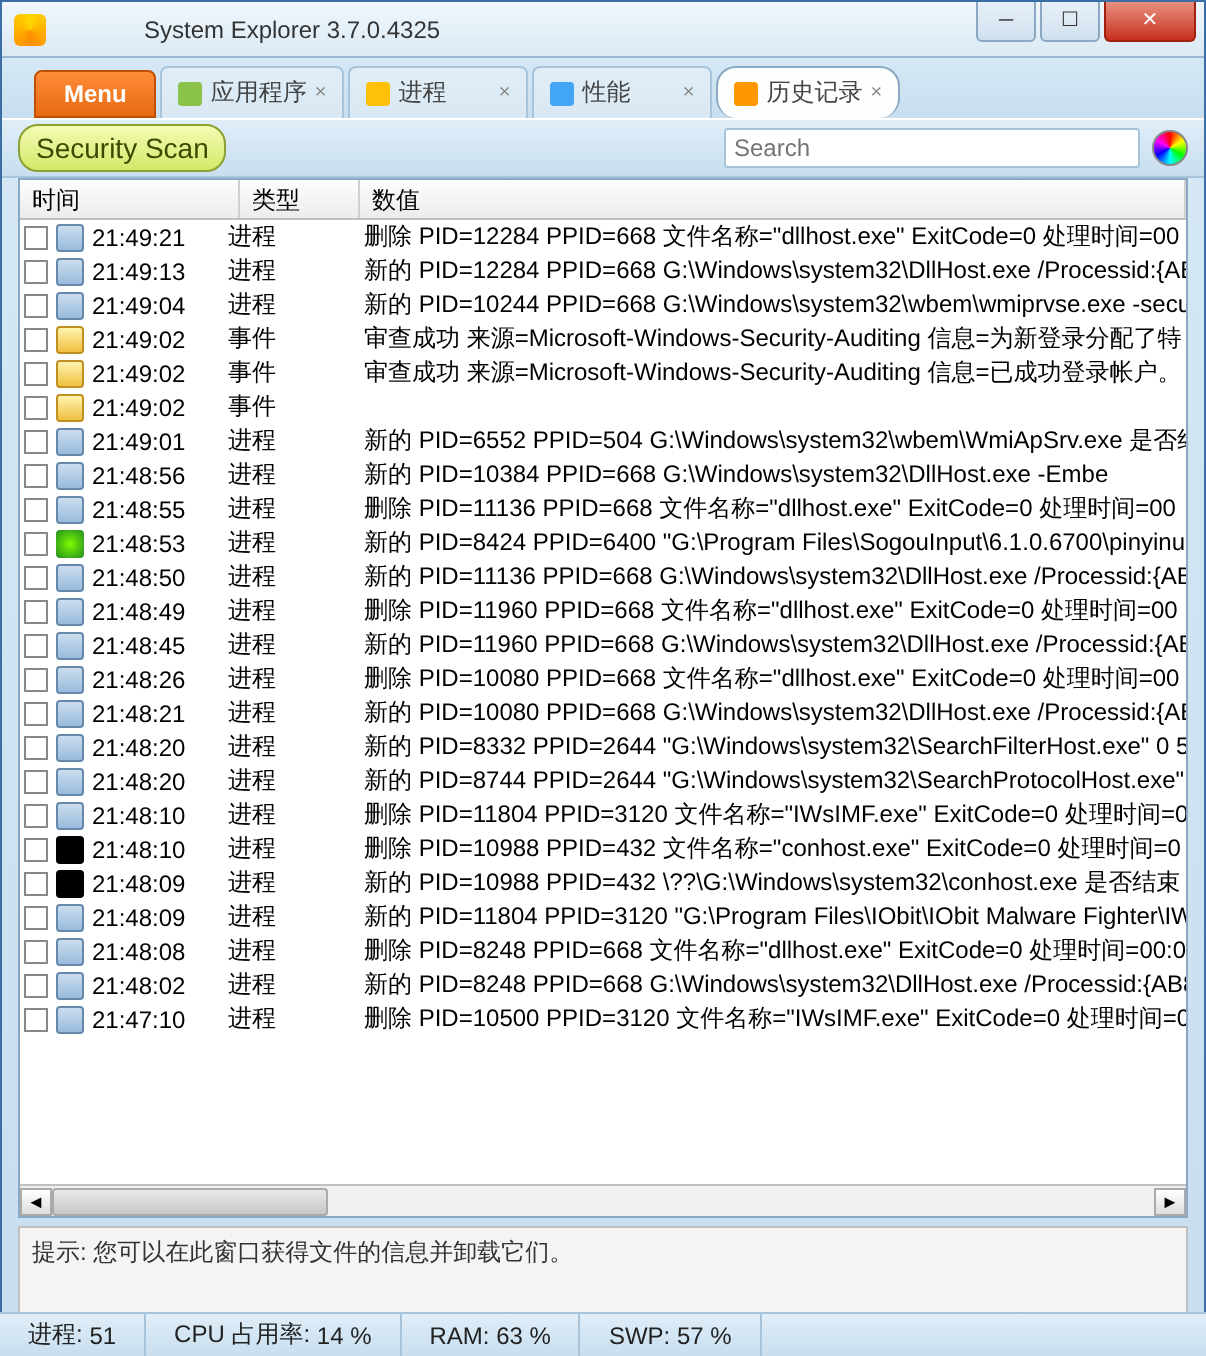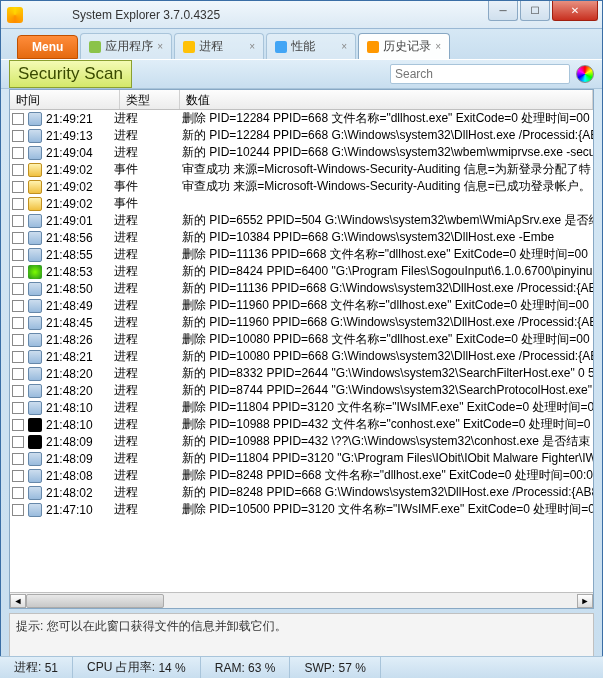--- a/index.html
+++ b/index.html
@@ -6,31 +6,31 @@
   body { width: 603px; height: 678px; background: linear-gradient(to bottom, #d6e8f5, #c8deef); overflow: hidden; border: 1px solid #3a6ea5; }
   .titlebar { height: 28px; background: linear-gradient(to bottom, #f0f7fc, #dbe9f4); display: flex; align-items: center; padding-left: 6px; border-bottom: 1px solid #9ab8d4; gap: 44px; }
   .titlebar .icon { width: 16px; height: 16px; background: conic-gradient(#ffd700, #ff8c00, #ffd700); border-radius: 3px; margin-right: 5px; }
   .titlebar .title { font-size: 12px; color: #333; flex: 1; }
   .winbtns { display: flex; height: 20px; margin-top: -8px; }
   .winbtn { width: 30px; height: 20px; display: flex; align-items: center; justify-content: center; font-size: 10px; color: #333; border: 1px solid #8aa8c4; border-top: none; background: linear-gradient(#e8f0f8,#d0e0ee); border-radius: 0 0 3px 3px; margin-right: 2px; cursor: pointer; }
   .winbtn.close { width: 46px; background: linear-gradient(#e89080,#c83020); color:#fff; border-color:#a02010; margin-right: 4px; }
   .tabsbar { height: 30px; display: flex; align-items: flex-end; padding: 0 16px; gap: 2px; background: linear-gradient(#d6e8f5,#c8deef); }
   .menu-btn { background: linear-gradient(#ff8c3a,#e56a10); color:#fff; font-size:12px; padding:4px 14px; border-radius:4px 4px 0 0; border:1px solid #c05000; cursor:pointer; margin-bottom:0; font-weight:bold; }
   .tab { background: rgba(255,255,255,0.3); border:1px solid #a8c4da; border-bottom:none; border-radius:4px 4px 0 0; padding:4px 8px; font-size:12px; color:#444; display:flex; align-items:center; gap:4px; cursor:pointer; min-width:90px; }
-  .tab.active { background:#fdfefe; border-color:#88a8c4; }
+  .tab.active { background:#fdfefe; border-color:#88a8c4;border-radius:10px; }
   .tab .tabclose { font-size:10px; color:#888; margin-left:auto; cursor:pointer; }
   .tab-icon { width:12px; height:12px; border-radius:2px; }
   .ti-green { background:#8bc34a; }
   .ti-yellow { background:#ffc107; }
   .ti-blue { background:#42a5f5; }
   .ti-orange { background:#ff9800; }
   .toolbar2 { height: 30px; background: linear-gradient(#e0eef8,#c8deef); display:flex; align-items:center; padding:0 8px; border-top:1px solid #fff; border-bottom:1px solid #a8c4da; }
-  .secscan { background: linear-gradient(#f4fbb4,#d4e86a); border:1px solid #8aa030; color:#3a4a00; font-size:17px; padding:3px 8px; border-radius:0; cursor:pointer; }
+  .secscan { background: linear-gradient(#f4fbb4,#d4e86a); border:1px solid #8aa030; color:#3a4a00; font-size:14px; padding:3px 8px; border-radius:10px; cursor:pointer; }
   .spacer { flex:1; }
-  .searchbox { width:180px; height:20px; border:1px solid #a8c4da; border-radius:2px; padding:2px 4px; font-size:12px; color:#888; background:#fff; }
+  .searchbox { width:208px; height:20px; border:1px solid #a8c4da; border-radius:2px; padding:2px 4px; font-size:12px; color:#888; background:#fff; }
   .refresh { width:18px; height:18px; margin-left:6px; border-radius:9px; background: conic-gradient(#f00,#ff0,#0f0,#0ff,#00f,#f0f,#f00); border:1px solid #888; cursor:pointer; }
   .tablewrap { background:#fff; margin:0 8px; border:1px solid #88a8c4; height: 520px; display:flex; flex-direction:column; }
   .thead { display:flex; height:20px; background:linear-gradient(#fdfdfd,#ececec); border-bottom:1px solid #c0c0c0; font-size:12px; }
   .th { padding:2px 6px; border-right:1px solid #d0d0d0; white-space:nowrap; }
   .th.time { width:110px; }
   .th.type { width:60px; }
   .th.val { flex:1; }
   .tbody { flex:1; overflow:hidden; }
   .row { display:flex; align-items:center; height:17px; font-size:12px; color:#000; white-space:nowrap; padding-left:2px; }
   .cb { width:12px; height:12px; border:1px solid #888; margin-right:4px; background:#fff; flex-shrink:0; }

